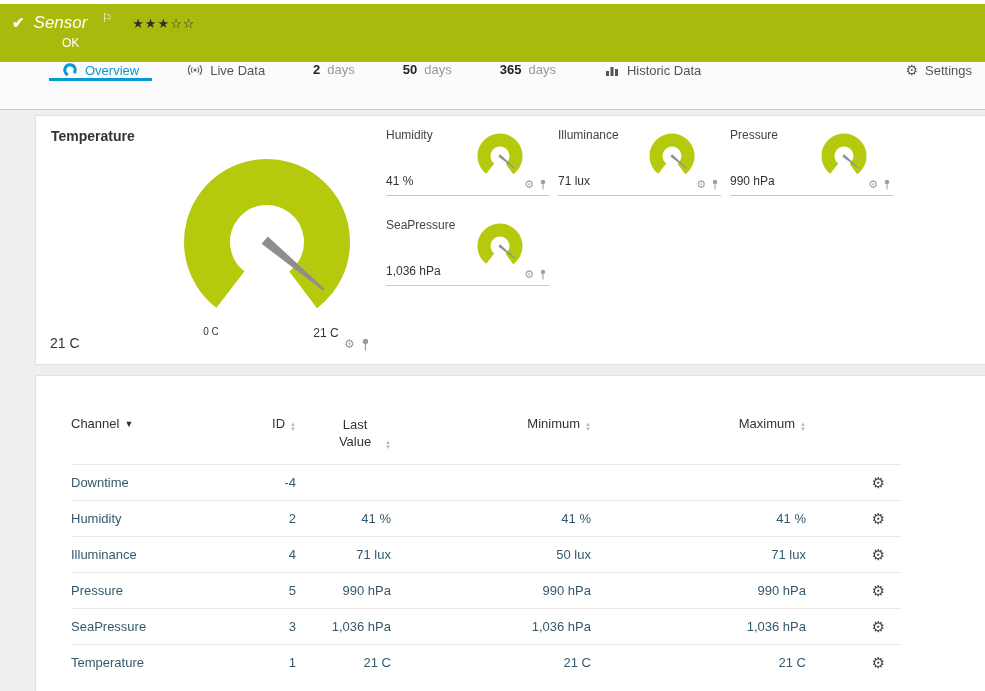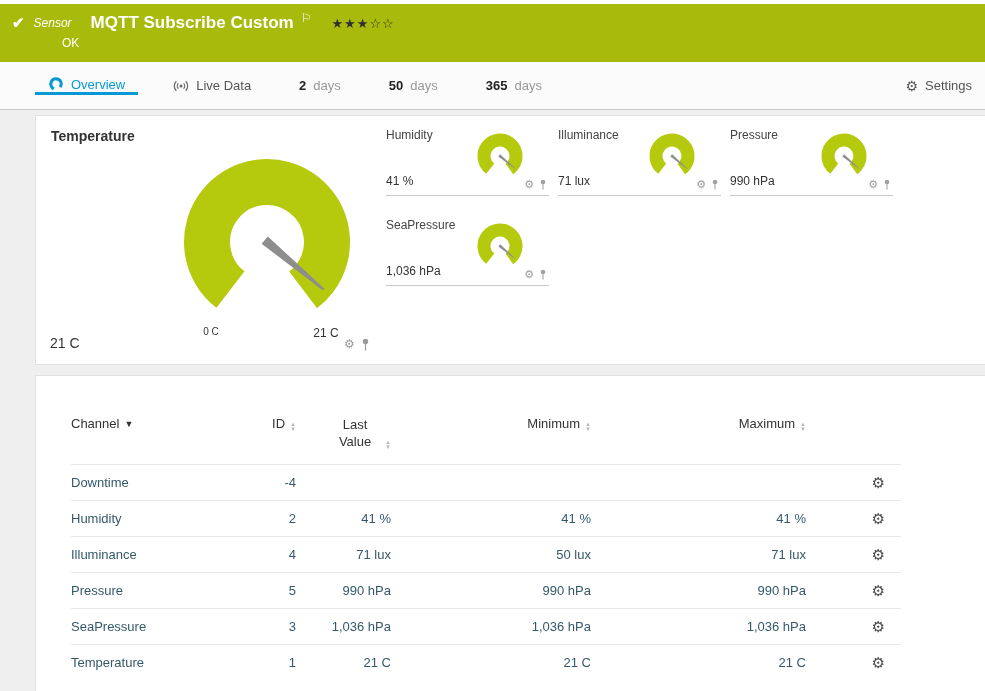--- a/index.html
+++ b/index.html
@@ -7,29 +7,29 @@
   body {
     width:985px; height:691px; overflow:hidden; background:#ffffff;
     font-family:"Liberation Sans", sans-serif; color:#333;
   }
   .page { position:relative; width:985px; height:691px; background:#fff; }
 
   
   .topbar { position:absolute; left:0; top:4px; width:100%; height:58px; background:#a8ba0b; }
   .titlerow { position:absolute; left:12px; top:9px; display:flex; align-items:center; color:#fff; }
   .check-ic { font-size:15px; font-weight:bold; margin-right:9px; }
-  .kind { font-style:italic; font-size:12px; margin-right:19px; }
+  .kind { font-style:italic; font-size:17px; margin-right:7px; }
   .sensor-title { font-weight:bold; font-size:17px; }
   .flag-ic { font-size:12px; margin-left:7px; align-self:flex-start; margin-top:-2px; cursor:pointer; }
   .stars { margin-left:20px; color:#2f2f2f; font-size:13px; letter-spacing:1px; cursor:pointer; }
   .status-ok { position:absolute; left:62px; top:32px; color:#fff; font-weight:normal; font-size:12px; }
 
   
   .tabbar { position:absolute; left:0; top:62px; width:100%; height:48px; background:#fbfbfb;
-            border-bottom:1px solid #c9c9c9; display:flex; align-items:center; padding-left:35px; }
+            border-bottom:1px solid #c9c9c9; display:flex; align-items:flex-start; padding-left:49px; }
   .tab { display:flex; align-items:center; gap:7px; padding:0 13px; margin-right:22px;
          font-size:13px; color:#555; cursor:pointer; white-space:nowrap; }
   .tab.active { color:#0899d4; border-bottom:3px solid #0899d4; }
   .tab .num { font-weight:bold; color:#222; }
   .tab .unit { color:#999; }
   .tab.right { margin-left:auto; margin-right:0; }
   .ticon { width:16px; height:16px; flex:0 0 auto; }
   .gear-glyph { font-style:normal; }
 
   
@@ -76,21 +76,20 @@
 </style>
 </head>
 <body>
 
 <div class="page">
 
   <div class="topbar">
     <div class="titlerow">
       <span class="check-ic">✔</span>
       <span class="kind">Sensor</span>
-      <span class="sensor-title">MQTT Subscribe Custom</span>
       <span class="flag-ic">⚐</span>
       <span class="stars">
         <span>★★★</span><span>☆☆</span>
       </span>
     </div>
     <div class="status-ok">OK</div>
   </div>
 
   <div class="tabbar">
     <div class="tab active">
@@ -115,20 +114,28 @@
       <span class="num">2</span>
       <span class="unit">days</span>
     </div>
     <div class="tab">
       <span class="num">50</span>
       <span class="unit">days</span>
     </div>
     <div class="tab">
       <span class="num">365</span>
       <span class="unit">days</span>
+    </div>
+    <div class="tab">
+      <svg class="ticon" viewBox="0 0 16 16">
+        <rect x="2" y="9" width="3" height="5" fill="#555"></rect>
+        <rect x="6.5" y="5" width="3" height="9" fill="#555"></rect>
+        <rect x="11" y="7" width="3" height="7" fill="#555"></rect>
+      </svg>
+      <span>Historic Data</span>
     </div>
     <div class="tab right">
       <span class="gear-glyph" style="color:#555;font-size:14px">⚙</span>
       <span>Settings</span>
     </div>
   </div>
 
   <div class="content">
 
     <div class="card gauges">

